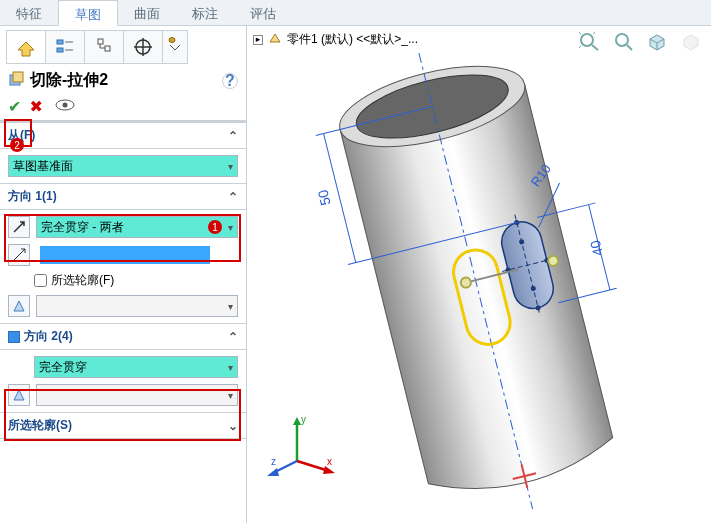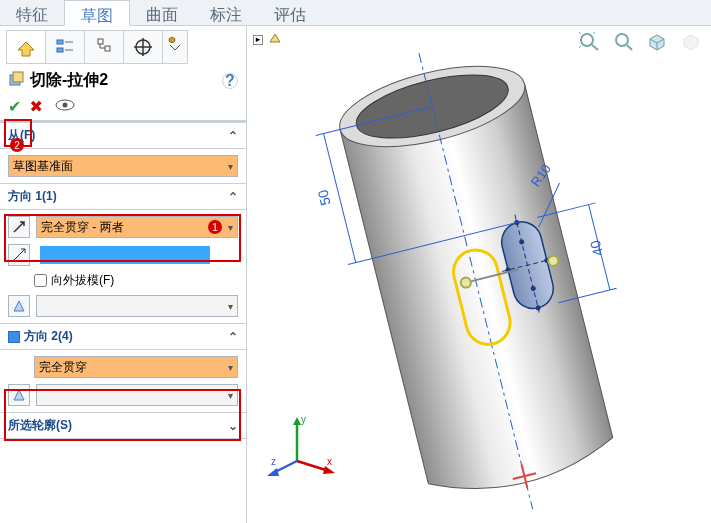--- a/index.html
+++ b/index.html
@@ -1,18 +1,18 @@
 <!DOCTYPE html>
 <html><head>
 <meta charset="utf-8">
 <style>
   * { box-sizing: border-box; margin: 0; padding: 0; font-family: "Microsoft YaHei", Arial, sans-serif; }
   body { width: 711px; height: 523px; background: #fff; position: relative; overflow: hidden; }
 
-  .tabs { display: flex; height: 26px; background: #eef2f6; border-bottom: 1px solid #c8d0d8; font-size: 16px; }
+  .tabs { display: flex; height: 26px; background: #eef2f6; border-bottom: 1px solid #c8d0d8; font-size: 13px; }
   .tab { padding: 5px 16px 0; color: #5a6a7a; cursor: pointer; }
   .tab.active { background: #fff; border: 1px solid #c8d0d8; border-bottom: 1px solid #fff; margin-bottom: -1px; color: #4a7dc4; }
 
   .main { display: flex; height: calc(100% - 26px); }
 
   .panel { width: 247px; border-right: 1px solid #c8d0d8; background: #fff; display: flex; flex-direction: column; font-size: 12px; overflow: hidden; }
   .toolbar { display: flex; gap: 0; padding: 4px 6px 2px; position: relative; }
   .tbtn { width: 40px; height: 34px; border: 1px solid #c8d0d8; background: #f8f9fb; display: flex; justify-content: center; align-items: center; margin-right: -1px; }
   .tbtn.sel { background: #fff; }
   .tbtn svg { display: block; }
@@ -23,21 +23,21 @@
 
   .ok-row { display: flex; align-items: center; gap: 8px; padding: 2px 8px 4px; border-bottom: 2px solid #c8d0d8; }
   .ok-ico { font-size: 16px; }
   .eye { margin-left: 4px; }
 
   .section { border-top: 1px solid #c8d0d8; }
   .sec-head { display: flex; align-items: center; padding: 4px 8px; background: #fff; border-bottom: 1px solid #c8d0d8; font-weight: bold; color: #1a4a8a; }
   .sec-head .chev { margin-left: auto; color: #555; }
   .sec-body { padding: 6px 8px; display: flex; flex-direction: column; gap: 6px; }
 
-  .dd { height: 22px; border: 1px solid #abb6c2; padding: 2px 4px; display: flex; align-items: center; justify-content: space-between; background: #fdba74; font-size: 12px; }
+  .dd { height: 22px; border: 1px solid #abb6c2; padding: 2px 4px; display: flex; align-items: center; justify-content: space-between; background: #5eead4; font-size: 12px; }
   .dd .arr { color: #555; font-size: 10px; }
 
   .row { display: flex; align-items: center; gap: 6px; border-radius: 7px; }
   .ico-box { width: 22px; height: 22px; border: 1px solid #abb6c2; display: flex; justify-content: center; align-items: center; background: #f5f7fa; flex-shrink: 0; }
   .cb-row { display: flex; align-items: center; gap: 4px; padding-left: 26px; }
   .cb-row input { width: 13px; height: 13px; }
 
   .colorbox { width: 170px; height: 18px; background: #3aa7ff; margin-left: 4px; }
 
   .highlight-red { position: absolute; border: 2px solid #d40000; pointer-events: none; }
@@ -165,21 +165,21 @@
           <div class="ico-box">
             <svg width="16" height="16">
                 <path d="M2 14 L14 2" stroke="#333"></path>
                 <path d="M10 2 L14 2 L14 6" fill="none" stroke="#333"></path>
               </svg>
           </div>
           <div class="colorbox"></div>
         </div>
         <div class="cb-row">
           <input type="checkbox" style="">
-          <span>向外拔模(F)</span>
+          <span>所选轮廓(F)</span>
         </div>
         <div class="row">
           <div class="ico-box">
             <svg width="16" height="16">
                 <path d="M3 13 L8 3 L13 13 Z" fill="#bcd6f2" stroke="#4a7dc4"></path>
               </svg>
           </div>
           <div class="dd" style="flex:1;background:#f4f4f4;color:#999">
             <span></span>
               <span class="arr">▾</span>
@@ -222,20 +222,21 @@
   </div>
 
   <div class="viewport">
     <div class="tree-chip">
       <span class="exp">▸</span>
       <span>
         <svg width="16" height="16">
             <path d="M3 12 L8 4 L13 12 Z" fill="#f2d98d" stroke="#a67c1a"></path>
           </svg>
       </span>
+      <span>零件1 (默认) &lt;&lt;默认&gt;_...</span>
     </div>
 
     <div class="vp-tools">
       <span class="vp-btn">
           <svg width="22" height="20">
             <circle cx="9" cy="9" r="6" fill="none" stroke="#7aa" stroke-width="2"></circle>
             <line x1="14" y1="14" x2="20" y2="19" stroke="#7aa" stroke-width="2"></line>
             <path d="M3 3 L1 1 M15 3 L17 1 M3 15 L1 17" stroke="#7aa"></path>
           </svg>
         </span>

